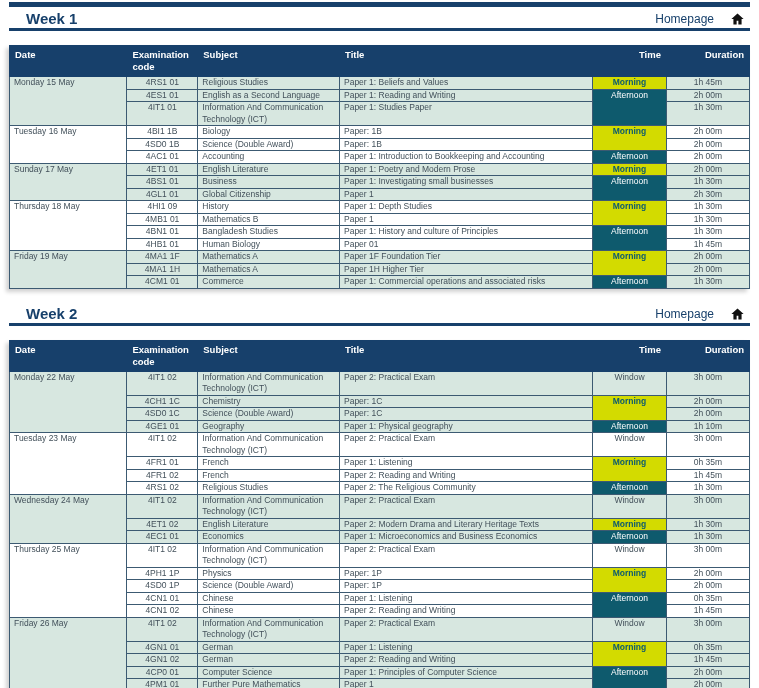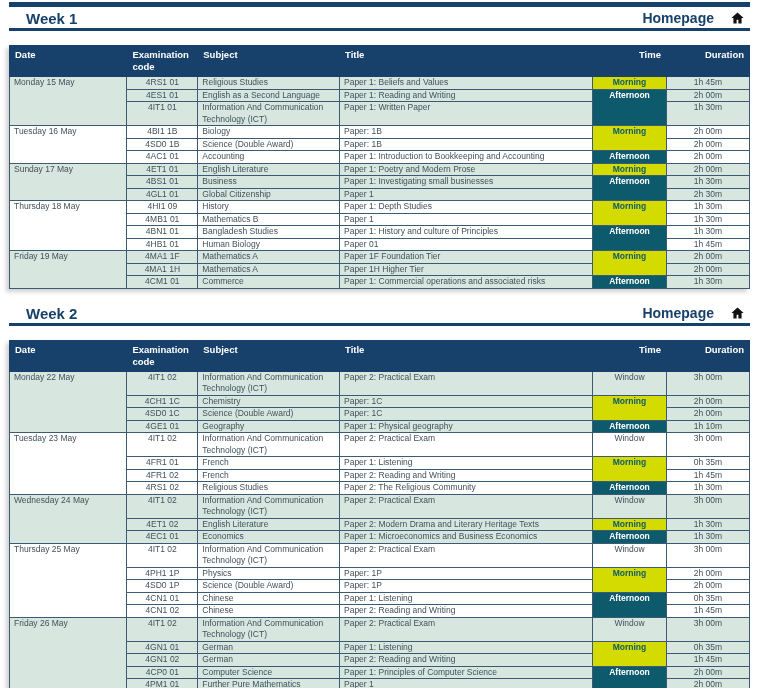--- a/index.html
+++ b/index.html
@@ -17,21 +17,21 @@
   html,body{margin:0;padding:0;}
   body{
     width:759px;height:688px;overflow:hidden;background:#fff;
     font-family:"Liberation Sans","DejaVu Sans",sans-serif;
   }
   .page{padding:0 9px;}
   .top-bar{height:5px;background:var(--navy);margin-top:2px;}
   .week-header{display:flex;justify-content:space-between;align-items:flex-end;padding:1px 1px 0 1px;}
   .week-title{margin:2px 0 1px 16px;font-size:15px;font-weight:bold;color:var(--navy);}
   .home-area{display:flex;align-items:center;gap:16px;padding-bottom:2px;padding-right:4px;}
-  .homepage-link{font-size:14px;font-weight:bold;color:var(--navy);text-decoration:none;cursor:pointer;}
+  .homepage-link{font-size:12px;font-weight:normal;color:var(--navy);text-decoration:none;cursor:pointer;}
   .home-icon svg{display:block;width:15px;height:14px;fill:#111;}
   .rule{height:3px;background:var(--navy);}
   .tbl-wrap{margin-top:14px;}
   table.timetable{
     width:100%;border-collapse:collapse;table-layout:fixed;
     box-shadow:-3px 3px 4px rgba(0,0,0,.18);
   }
   table.timetable th{
     background:var(--navy);color:#fff;font-size:9.5px;line-height:12px;
     text-align:left;vertical-align:top;padding:3px 5px;font-weight:bold;
@@ -40,21 +40,21 @@
   table.timetable th.center{text-align:right;}
   table.timetable td{
     font-size:8.5px;line-height:11.5px;color:var(--cell-text);
     padding:0 4px;vertical-align:top;border:1px solid var(--border);
   }
   tr.band-mint td{background:var(--row-mint);}
   tr.band-white td{background:var(--row-white);}
   td.cell-code,td.cell-duration{text-align:center;}
   td.cell-time{text-align:center;}
   tr td.time-morning{background:var(--morning-bg);color:var(--morning-text);font-weight:bold;}
-  tr td.time-afternoon{background:var(--afternoon-bg);color:var(--afternoon-text);font-weight:bold;text-align:center;}
+  tr td.time-afternoon{background:var(--afternoon-bg);color:var(--afternoon-text);font-weight:normal;text-align:center;}
   tr td.time-window{font-weight:normal;}
   .week2{margin-top:13px;}
 </style>
 </head>
 <body>
 
 <div class="page">
 
   <div class="top-bar"></div>
 
@@ -103,21 +103,21 @@
             <tr class="band-mint">
               <td class="cell-code">4ES1 01</td>
               <td class="cell-subject">English as a Second Language</td>
               <td class="cell-title">Paper 1: Reading and Writing</td>
               <td class="cell-time time-afternoon" rowspan="2">Afternoon</td>
               <td class="cell-duration">2h 00m</td>
             </tr>
             <tr class="band-mint">
               <td class="cell-code">4IT1 01</td>
               <td class="cell-subject">Information And Communication Technology (ICT)</td>
-              <td class="cell-title">Paper 1: Written Paper</td>
+              <td class="cell-title">Paper 1: Studies Paper</td>
               <td class="cell-duration">1h 30m</td>
             </tr>
             <tr class="band-white">
               <td class="cell-date" rowspan="3">Tuesday 16 May</td>
               <td class="cell-code">4BI1 1B</td>
               <td class="cell-subject">Biology</td>
               <td class="cell-title">Paper: 1B</td>
               <td class="cell-time time-morning" rowspan="2">Morning</td>
               <td class="cell-duration">2h 00m</td>
             </tr>

